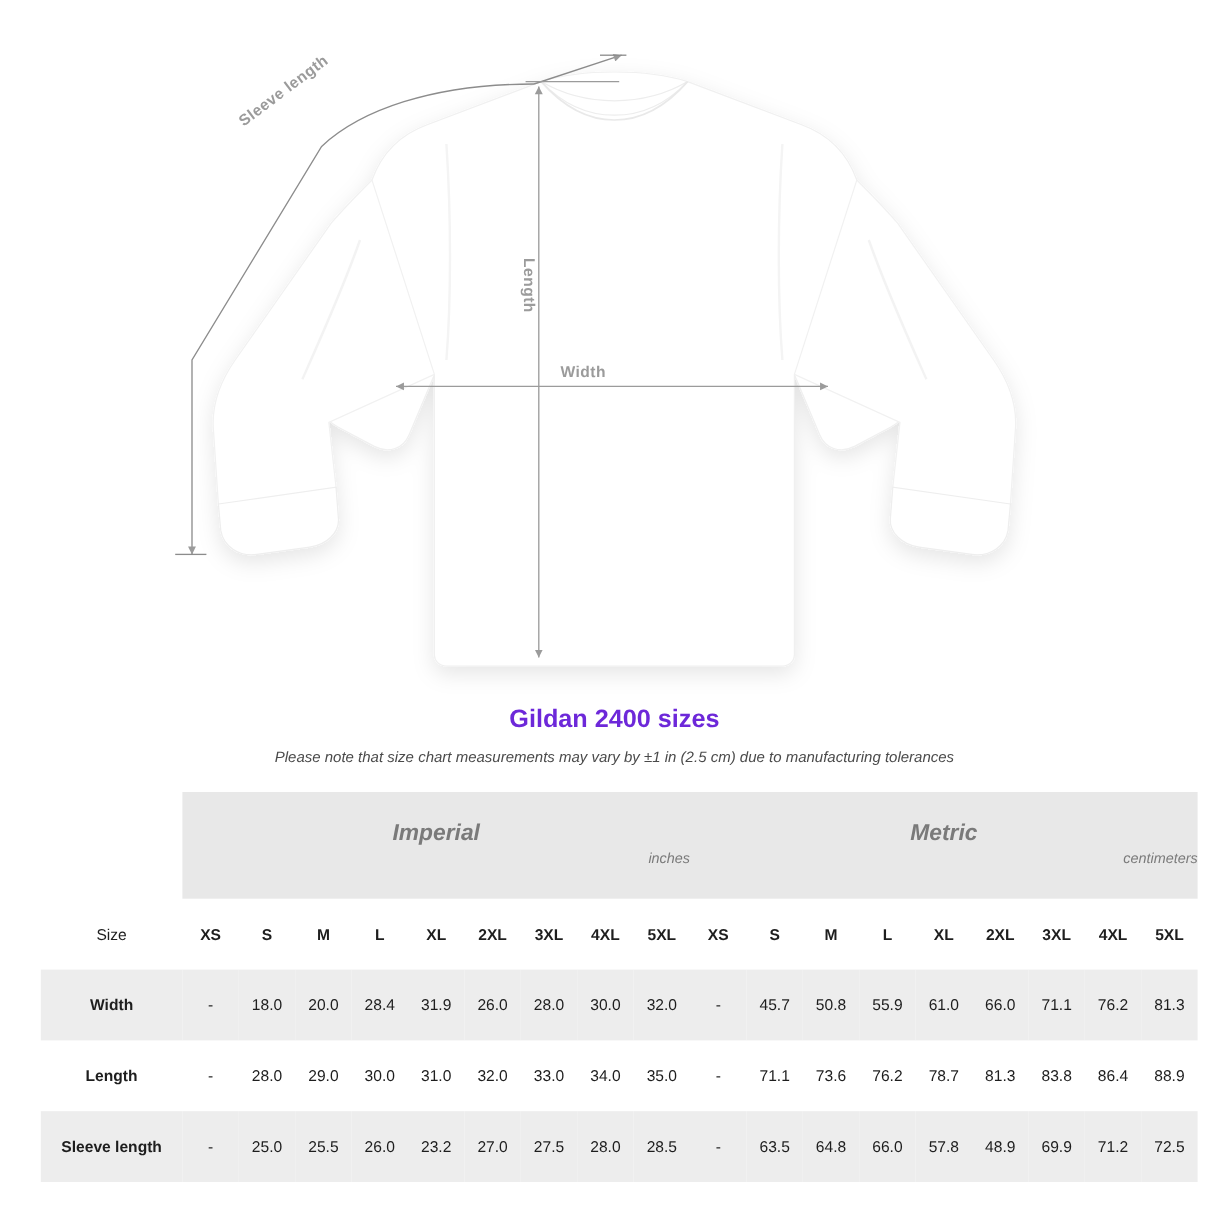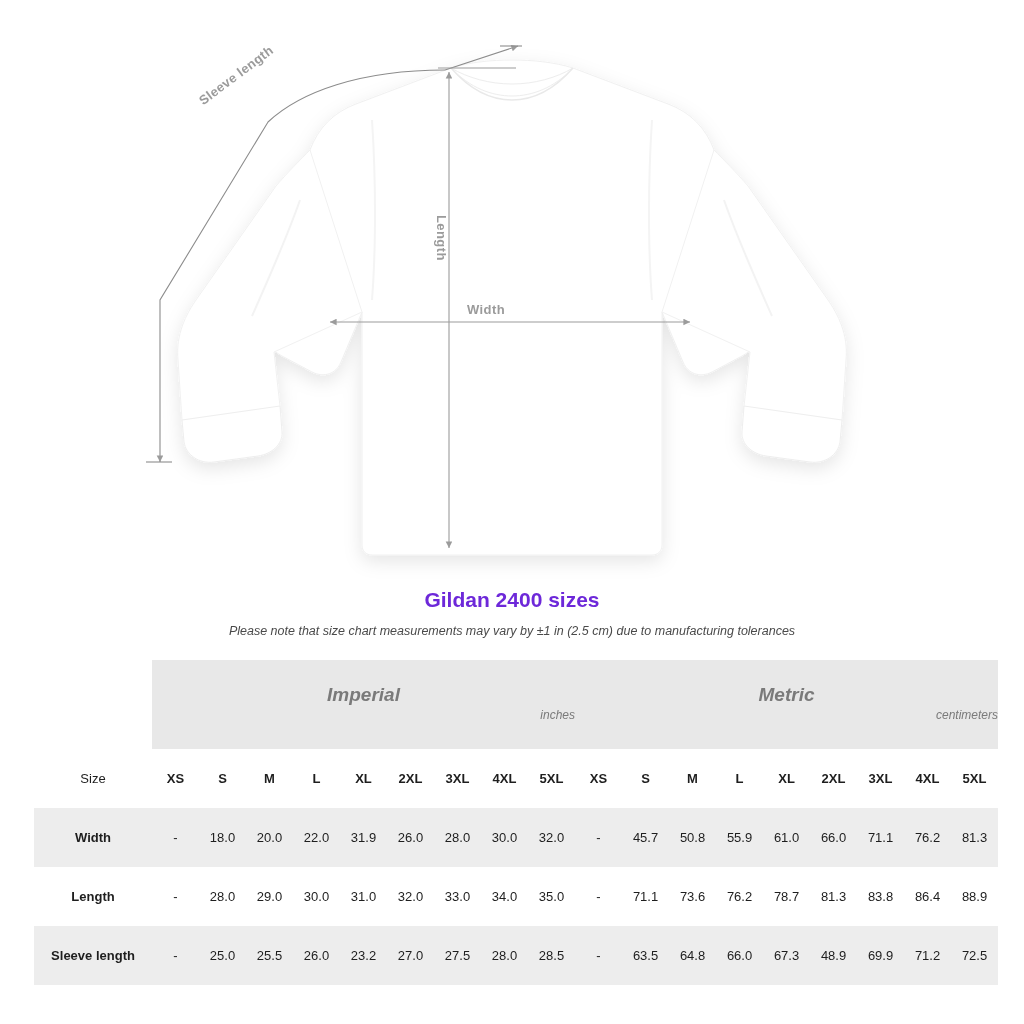--- a/index.html
+++ b/index.html
@@ -308,21 +308,21 @@
           <td>3XL</td>
           <td>4XL</td>
           <td>5XL</td>
         </tr>
 
         <tr class="data-row shade">
           <td class="rowhead">Width</td>
           <td>-</td>
           <td>18.0</td>
           <td>20.0</td>
-          <td>22.0</td>
+          <td>28.4</td>
           <td>31.9</td>
           <td>26.0</td>
           <td>28.0</td>
           <td>30.0</td>
           <td>32.0</td>
           <td>-</td>
           <td>45.7</td>
           <td>50.8</td>
           <td>55.9</td>
           <td>61.0</td>
@@ -362,21 +362,21 @@
           <td>26.0</td>
           <td>23.2</td>
           <td>27.0</td>
           <td>27.5</td>
           <td>28.0</td>
           <td>28.5</td>
           <td>-</td>
           <td>63.5</td>
           <td>64.8</td>
           <td>66.0</td>
-          <td>67.3</td>
+          <td>57.8</td>
           <td>48.9</td>
           <td>69.9</td>
           <td>71.2</td>
           <td>72.5</td>
         </tr>
       </tbody>
     </table>
   </div>
 
 </div>

